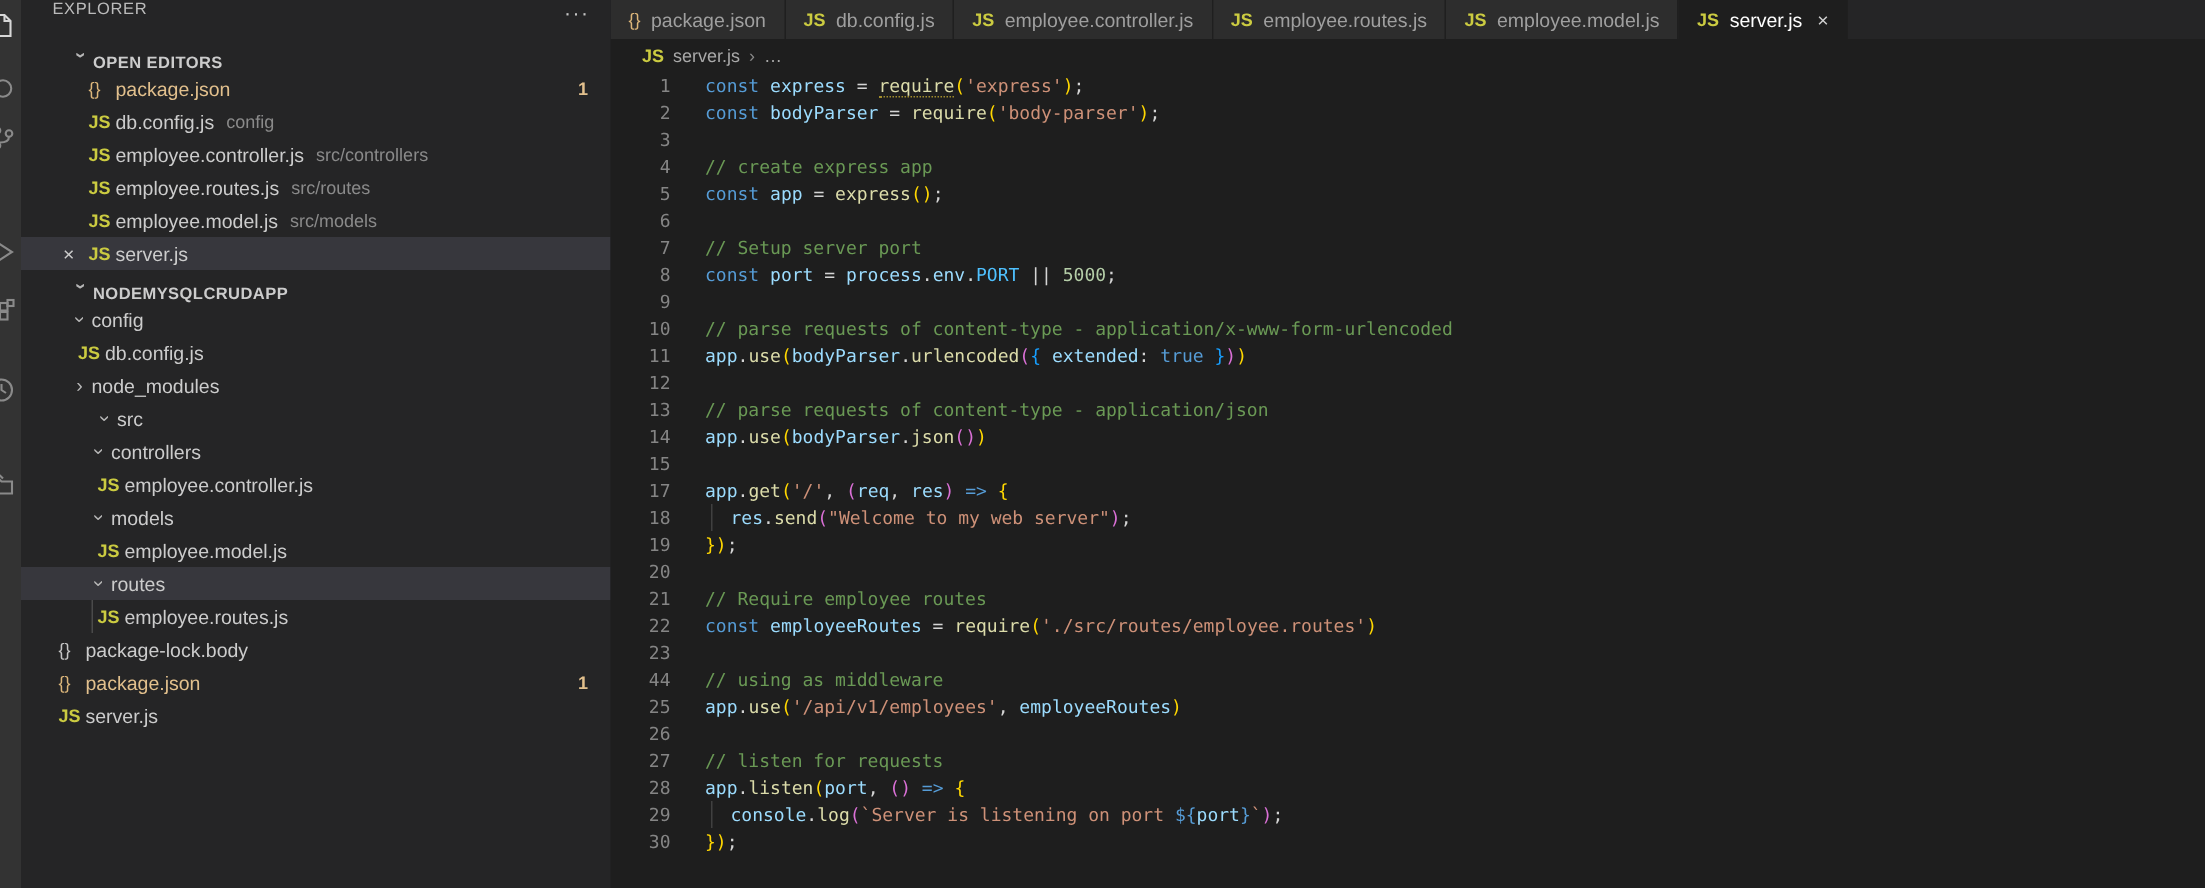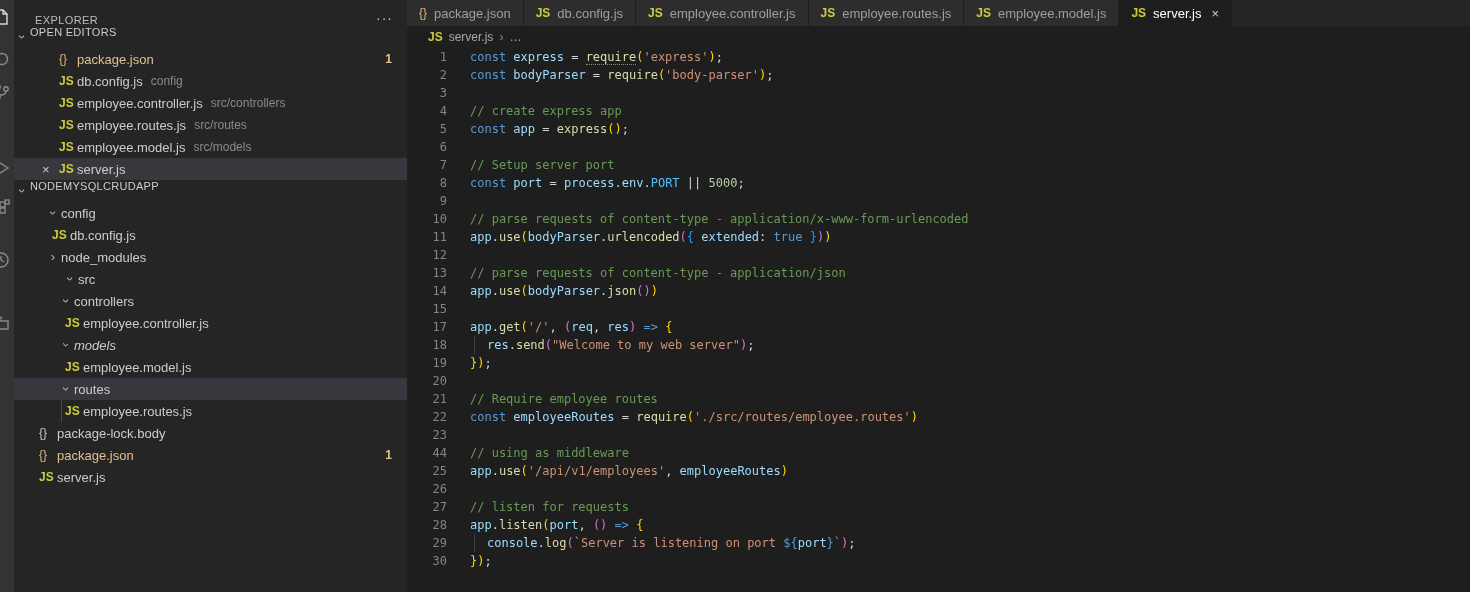--- a/index.html
+++ b/index.html
@@ -10,25 +10,25 @@
 
   
   .activitybar { width:14px; flex:none; background:#333333; position:relative; overflow:hidden; }
   .ab-icon { position:absolute; left:-11px; width:24px; height:24px; color:#8a8a8a; }
   .ab-icon.active { color:#d7d7d7; }
   .ab-icon svg { width:24px; height:24px; }
 
   
   .sidebar { width:393px; flex:none; background:#252526; color:#cccccc; font-size:13px;
              position:relative; overflow:hidden; }
-  .sb-titlebar { height:26px; display:flex; align-items:flex-end; padding:0 14px 0 21px;
+  .sb-titlebar { height:26px; display:flex; align-items:flex-start; padding:0 14px 0 21px;
                  font-size:11px; color:#bbbbbb; letter-spacing:.4px; }
   .sb-actions { margin-left:auto; color:#c5c5c5; font-size:14px; letter-spacing:1px; cursor:pointer; }
-  .section-row { height:22px; display:flex; align-items:flex-start; font-weight:normal;
-                 font-size:11px; color:#cccccc; letter-spacing:.3px; }
+  .section-row { height:22px; display:flex; align-items:flex-end; font-weight:bold;
+                 font-size:11px; color:#cccccc; letter-spacing:.3px;padding-left:32px; }
   .row { height:22px; display:flex; align-items:center; white-space:nowrap; cursor:pointer; position:relative; }
   .row.selected { background:#37373d; }
   .chev { width:16px; flex:none; text-align:center; color:#b6b6b6; font-size:13px; line-height:22px; }
   .chev.down span { display:inline-block; transform:rotate(90deg); }
   .ficon { width:18px; flex:none; font-weight:bold; text-align:left; }
   .ficon.js { color:#cbcb41; font-size:12px; }
   .ficon.json { color:#dcb67a; font-size:12px; font-weight:normal; }
   .ficon.jsong { color:#c5c5c5; font-size:12px; font-weight:normal; }
   .closex { width:17px; flex:none; color:#cccccc; font-size:13px; text-align:left; }
   .label { color:#cccccc; }
@@ -180,21 +180,21 @@
           <span class="label">src</span>
         </div>
         <div class="row" style="padding-left: 44px;">
           <span class="chev down"><span>›</span></span>
           <span class="label">controllers</span>
         </div>
         <div class="row" style="padding-left: 51px;">
           <span class="ficon js">JS</span>
           <span class="label">employee.controller.js</span>
         </div>
-        <div class="row" style="padding-left: 44px; font-style: italic;">
+        <div class="row" style="padding-left: 44px;">
           <span class="chev down"><span>›</span></span>
           <span class="label">models</span>
         </div>
         <div class="row" style="padding-left: 51px;">
           <span class="ficon js">JS</span>
           <span class="label">employee.model.js</span>
         </div>
         <div class="row selected" style="padding-left: 44px;">
           <span class="chev down"><span>›</span></span>
           <span class="label">routes</span>

